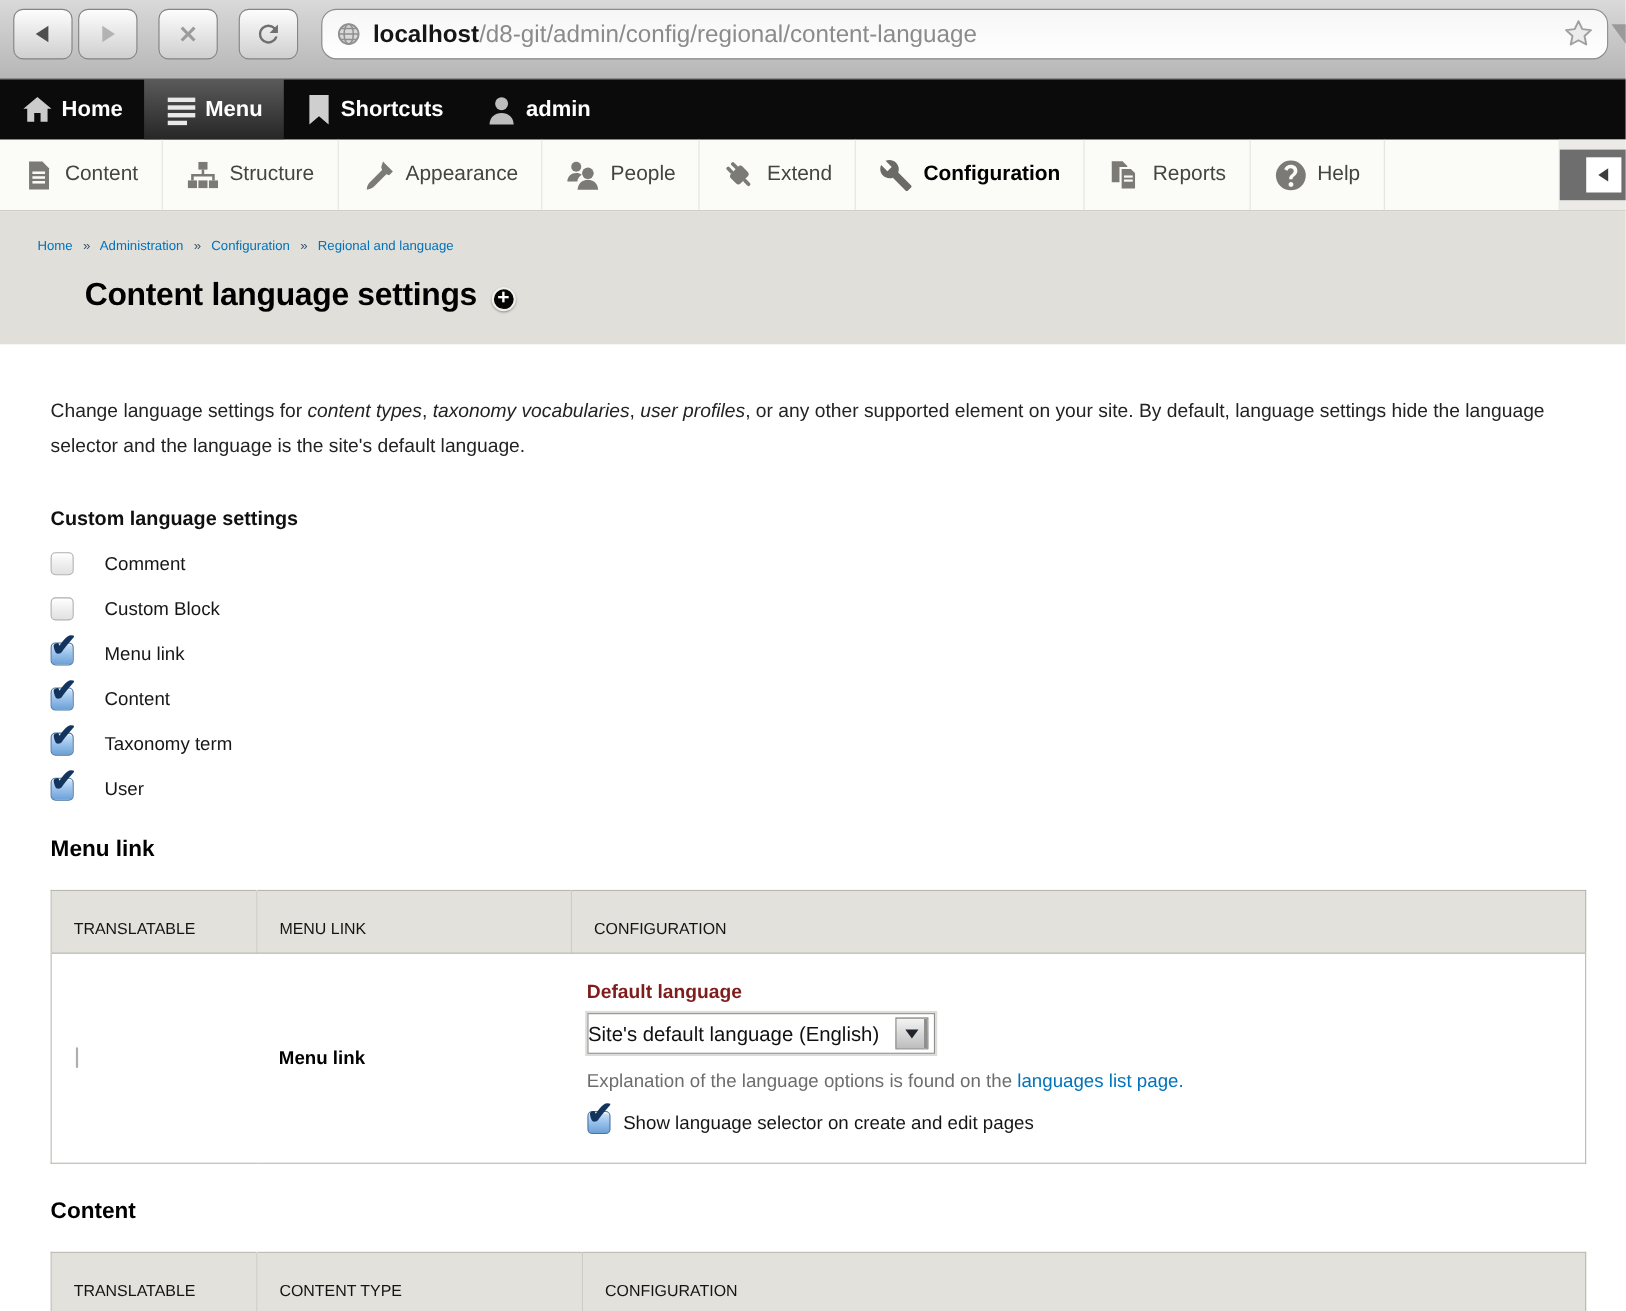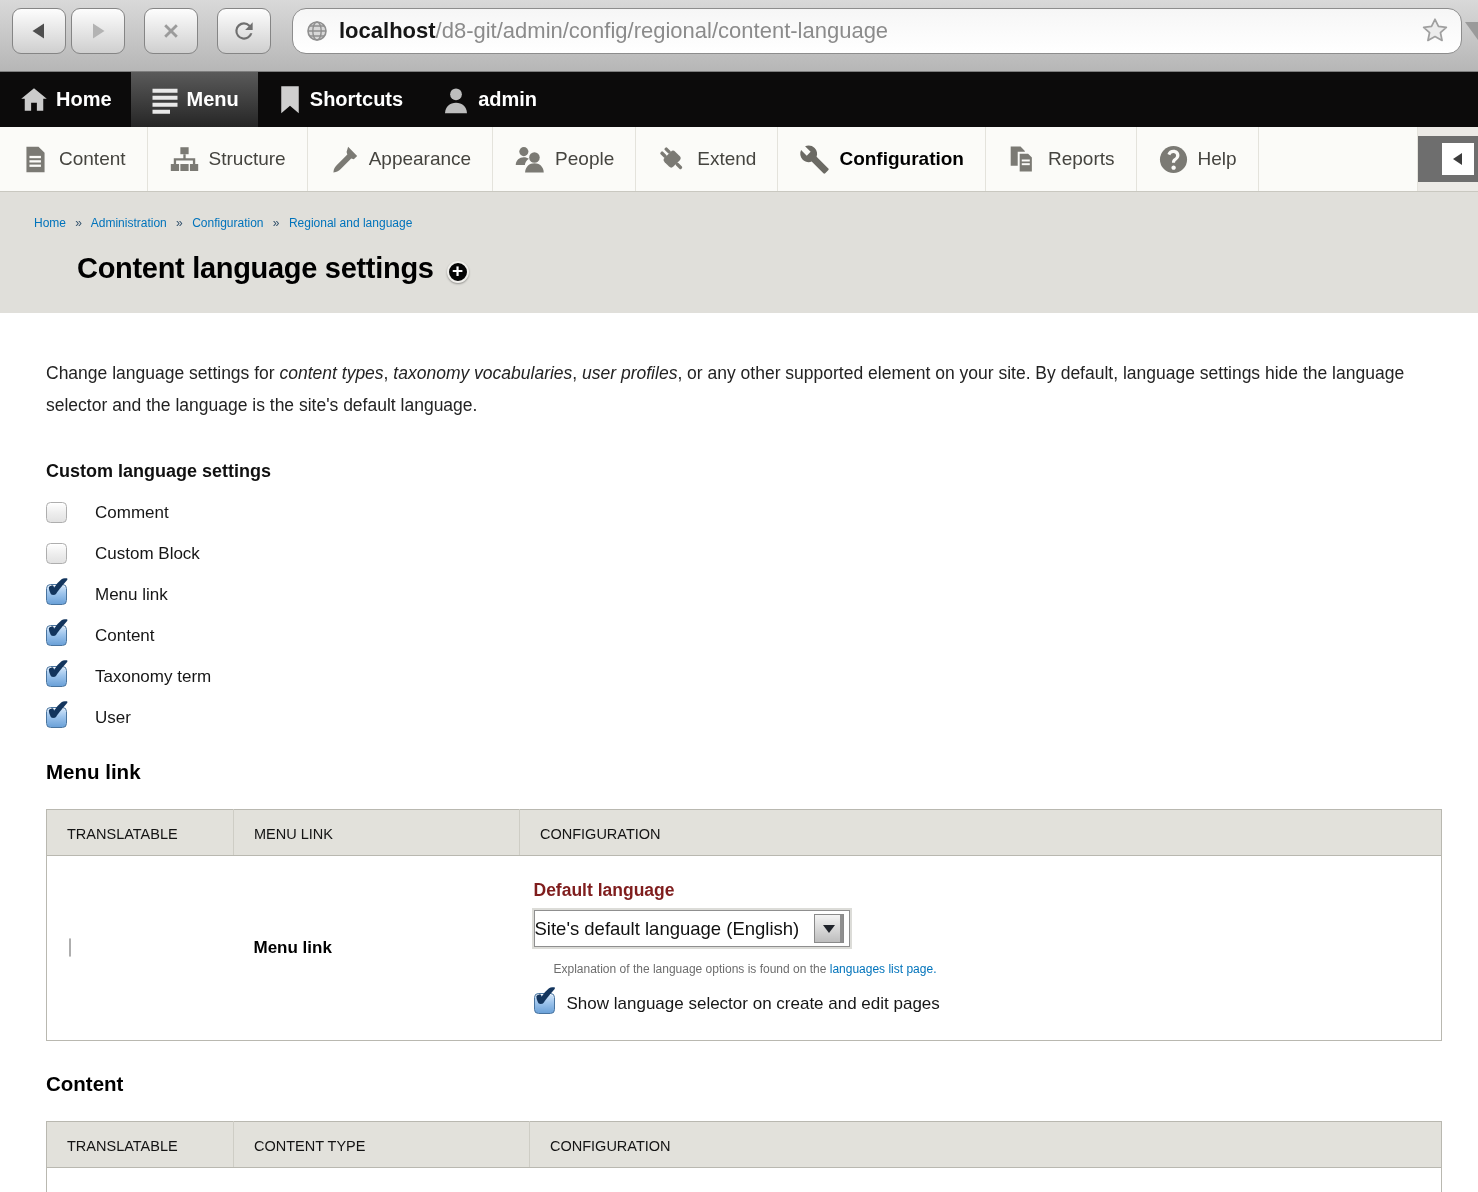--- a/index.html
+++ b/index.html
@@ -58,41 +58,41 @@
   .cb .mark { display:none; }
   .cb.checked { border-color:#49749f; background:linear-gradient(#d4e7fa 0%,#9dc4ec 45%,#6ba1d8 100%); }
   .cb.checked .mark { display:block; position:absolute; left:-1px; top:-12px; font-size:29px; line-height:1;
     font-weight:700; color:#13355d; }
 
   h2.section-heading { font-size:20.5px; font-weight:700; color:#000; margin-top:32px; }
   h2.mt-lg { margin-top:31px; }
 
   table.data-table { border-collapse:collapse; width:1396px; margin-top:25px; border:1px solid #b9b8b0; background:#fff; }
   table.data-table th { background:#e2e1db; text-align:left; font-weight:400; font-size:14.5px; color:#141414;
-    padding:16px 0 13px 20px; border-bottom:1px solid #b9b8b0; border-right:1px solid #cecdc5; white-space:nowrap; }
+    padding:27px 0 13px 20px; border-bottom:1px solid #b9b8b0; border-right:1px solid #cecdc5; white-space:nowrap; }
   table.data-table th:last-child { border-right:none; }
   .col-check { width:187px; }
   .col-name1 { width:286px; }
   .col-name2 { width:296px; }
   tr.body-row-1 { height:177px; }
   tr.body-row-2 { height:170px; }
   td.translatable { padding-left:22px; vertical-align:middle; }
   td.entity-name { font-weight:700; font-size:17px; color:#000; vertical-align:middle; padding-left:20px; }
   td.config { vertical-align:top; padding:24px 20px 26px 14px; }
 
   .form-label { font-weight:700; font-size:17.5px; color:#7f1d1d; margin-bottom:9px; }
   .select { display:inline-flex; align-items:center; height:37px; background:#fff; border:1px solid #8f8f8f;
     box-shadow:0 0 0 2px #dcdcd8; padding:0 5px 0 0; }
   .select-value { font-size:18.5px; color:#101010; white-space:nowrap; }
   .select-arrow-btn { margin-left:15px; width:30px; height:29px; border:1px solid #8a8a8a;
     background:linear-gradient(#f4f4f4,#bdbdbd); box-shadow:inset -3px 0 0 #8f8f8f;
     display:flex; align-items:center; justify-content:center; }
   .dn-tri { width:0; height:0; border-left:6px solid transparent; border-right:6px solid transparent; border-top:8px solid #20242b; }
 
-  .explanation { margin-top:15px; font-size:12px; color:#6d6d6d;margin-left:20px; }
+  .explanation { margin-top:15px; font-size:17px; color:#6d6d6d; }
   .explanation a { color:#0073bb; text-decoration:none; }
   .selector-row { display:flex; align-items:center; gap:12px; margin-top:17px; }
   .selector-label { font-size:17px; color:#161616; }
 
   svg { display:block; }
 </style>
 </head>
 <body>
 
 <div class="chrome">

